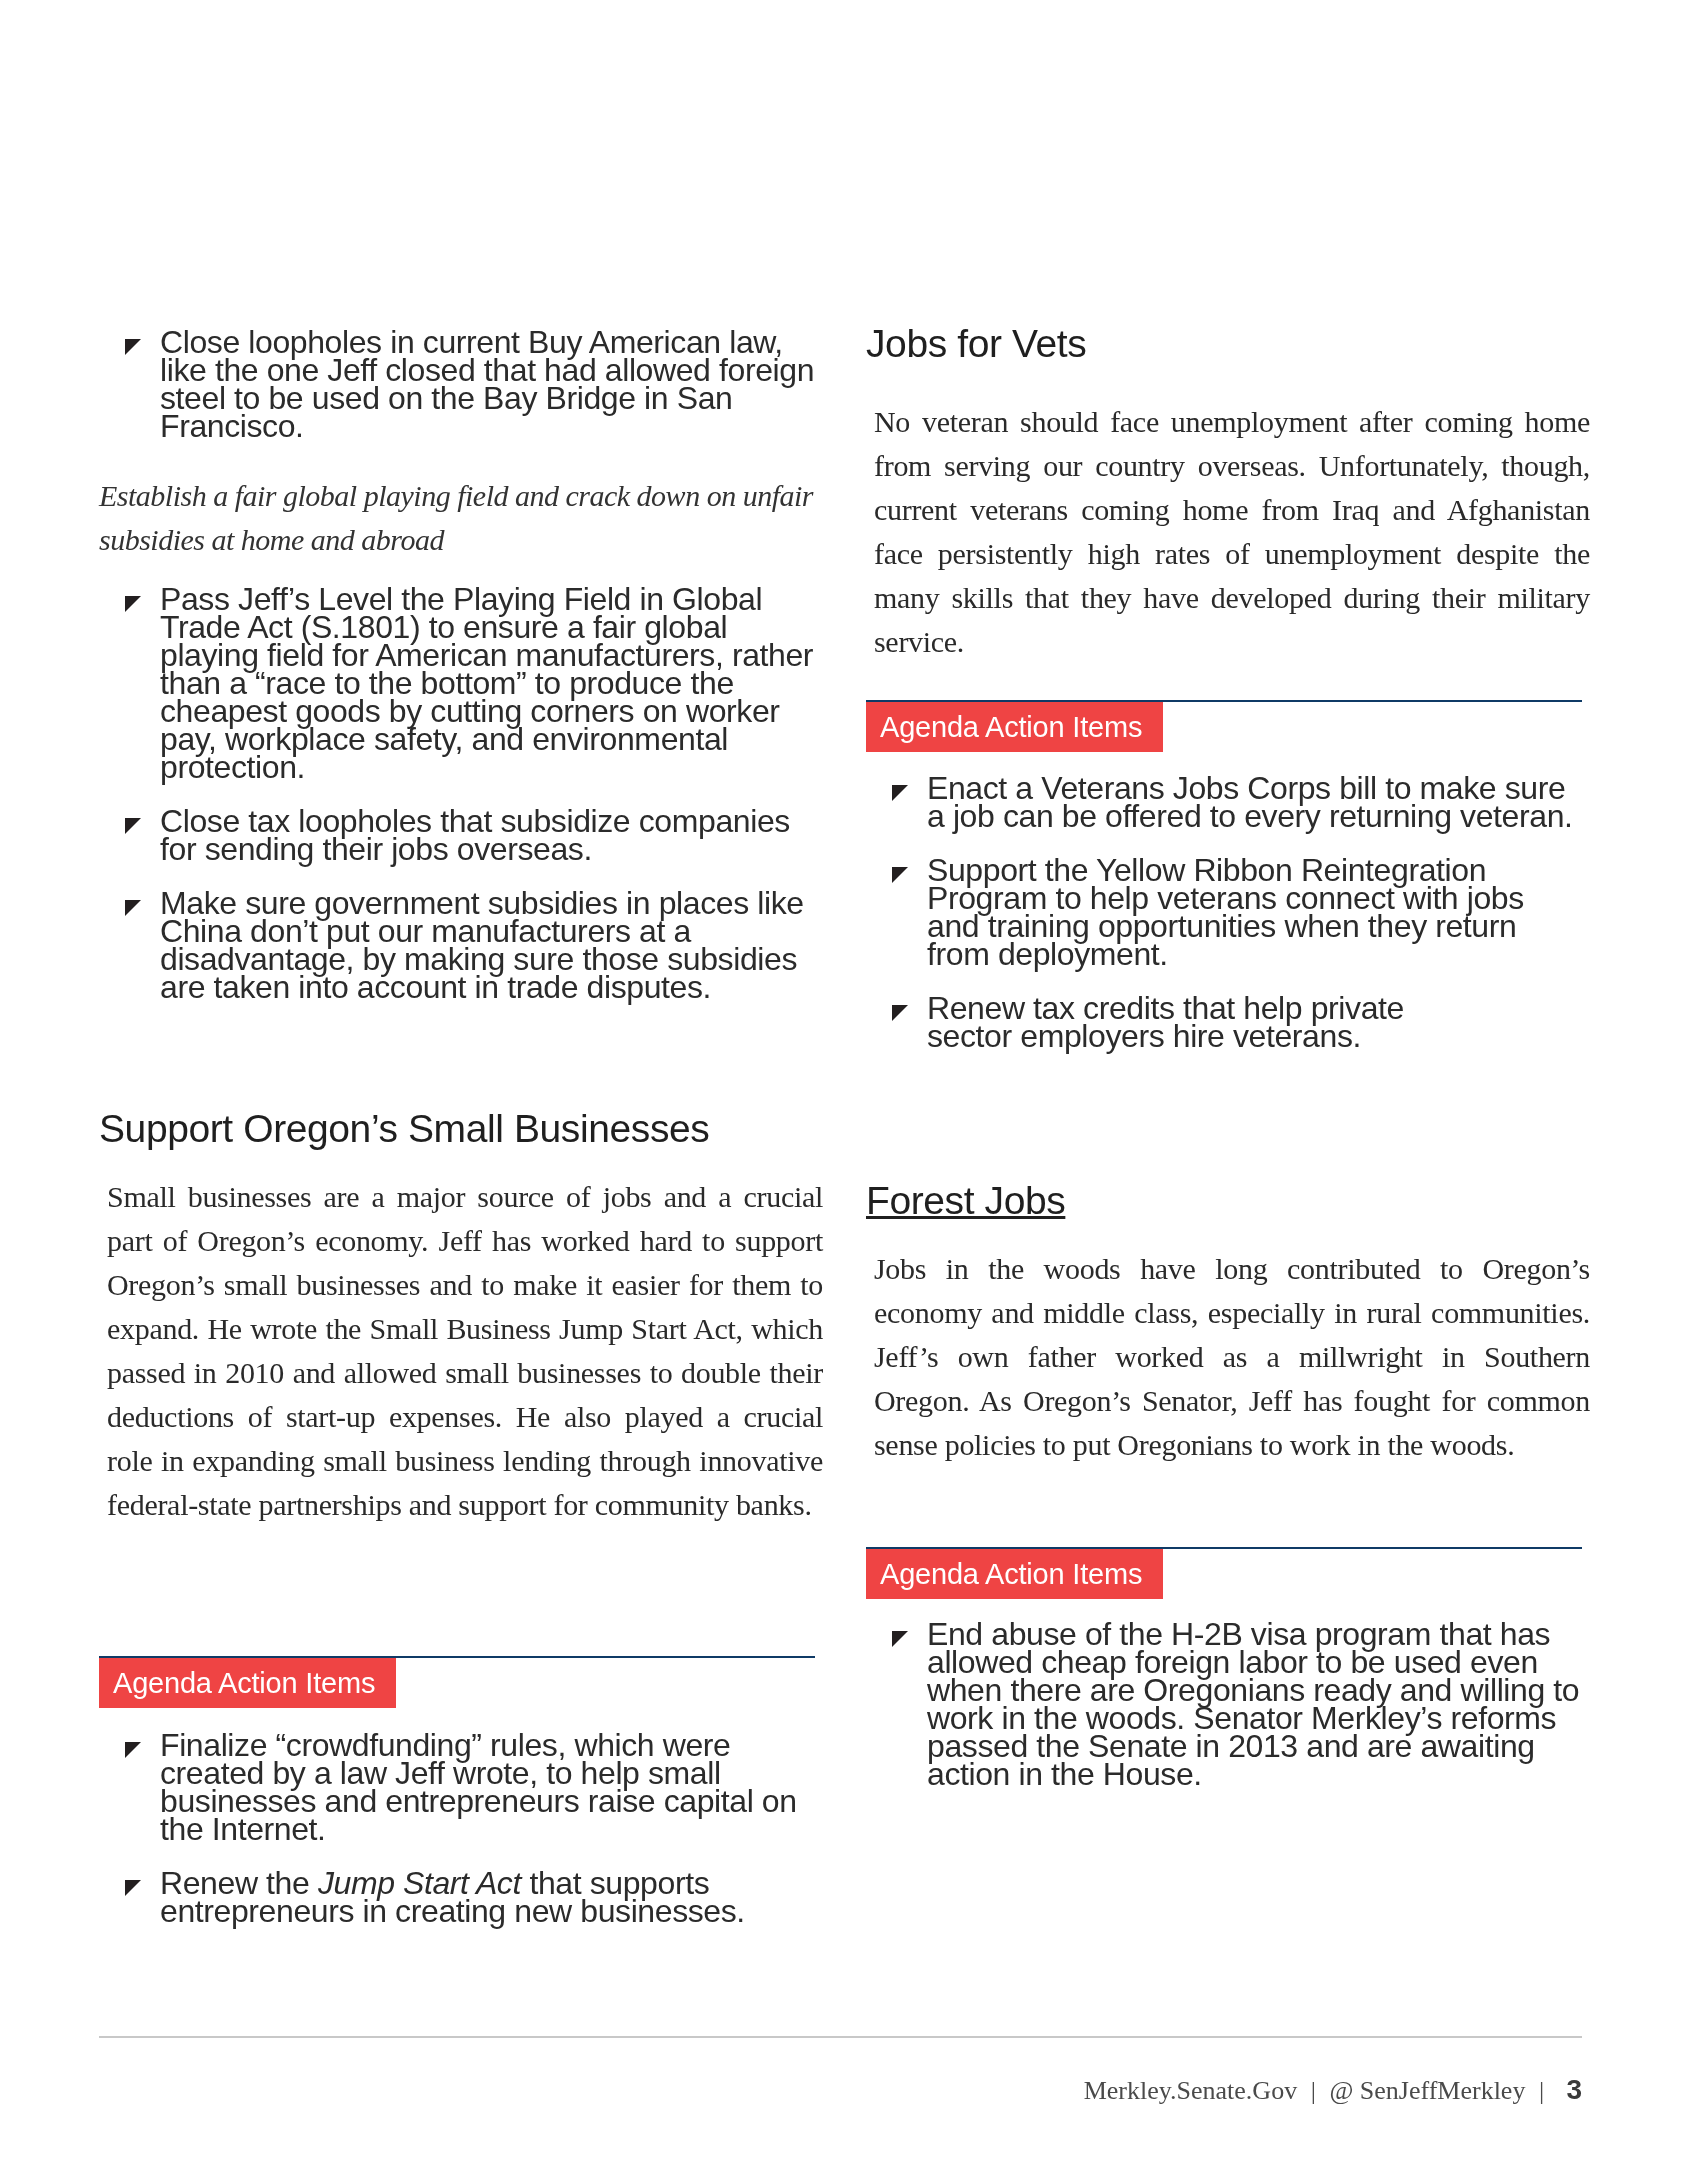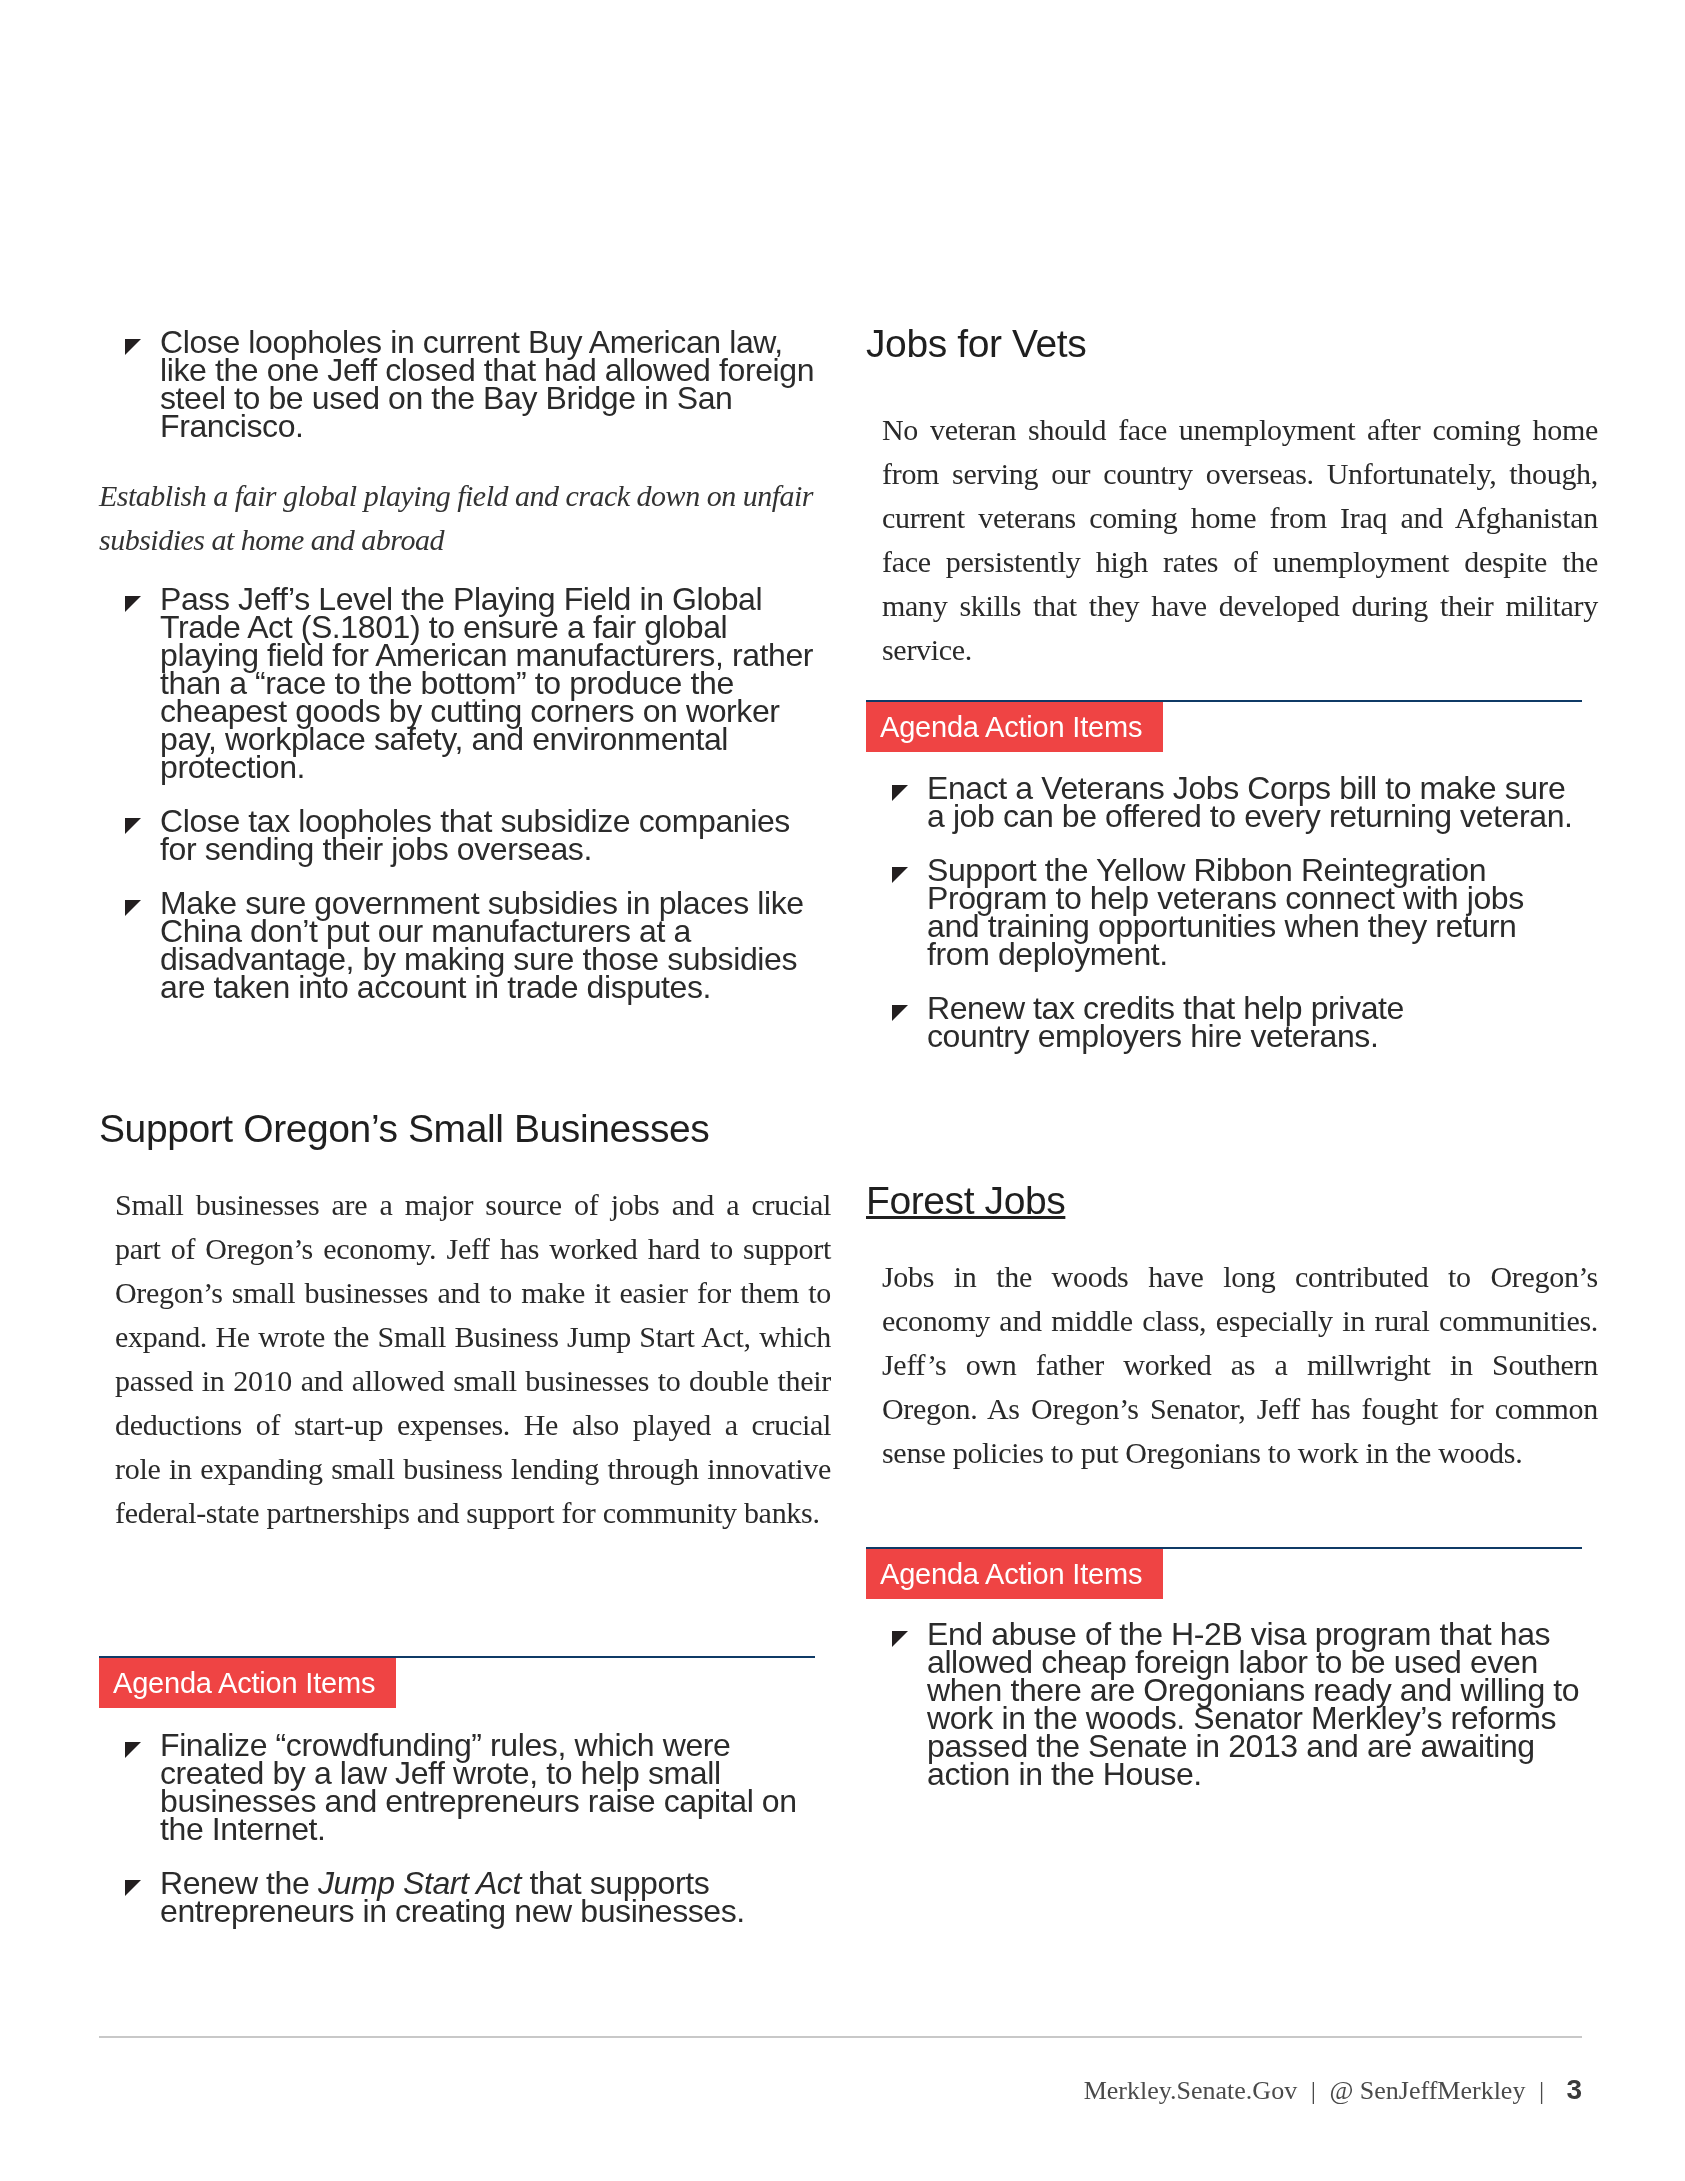--- a/index.html
+++ b/index.html
@@ -43,21 +43,21 @@
     margin: 0;
     letter-spacing: -0.4px;
     line-height: 49px;
   }
   .body-serif {
     font-family: "Liberation Serif", serif;
     font-size: 30px;
     line-height: 44px;
     color: #2a2a2a;
     text-align: justify;
-    margin: 16px;
+    margin: 8px;
     letter-spacing: -0.3px;
   }
   .agenda-header {
     position: relative;
     height: 53px;
     border-top: 2.6px solid #0f3a66;
   }
   .agenda-tab {
     position: absolute; left: 0; top: 0;
     height: 50px;
@@ -154,21 +154,21 @@
     <li class="bullet-item">
       <span class="bullet-icon"></span>
       <span>Enact a Veterans Jobs Corps bill to make sure a job can be offered to every returning veteran.</span>
     </li>
     <li class="bullet-item">
       <span class="bullet-icon"></span>
       <span>Support the Yellow Ribbon Reintegration Program to help veterans connect with jobs and training opportunities when they return from deployment.</span>
     </li>
     <li class="bullet-item" style="padding-right:176px;">
       <span class="bullet-icon"></span>
-      <span>Renew tax credits that help private country employers hire veterans.</span>
+      <span>Renew tax credits that help private sector employers hire veterans.</span>
     </li>
   </ul>
 
   <h2 class="section-title" style="position:absolute; top:1176px; width:716px;text-decoration:underline;">Forest Jobs</h2>
 
   <p class="body-serif" style="position:absolute; top:1239px; width:716px;">Jobs in the woods have long contributed to Oregon’s economy and middle class, especially in rural communities. Jeff’s own father worked as a millwright in Southern Oregon. As Oregon’s Senator, Jeff has fought for common sense policies to put Oregonians to work in the woods.</p>
 
   <div class="agenda-header" style="position:absolute; top:1547px; width:716px;">
     <div class="agenda-tab">Agenda Action Items</div>
   </div>

